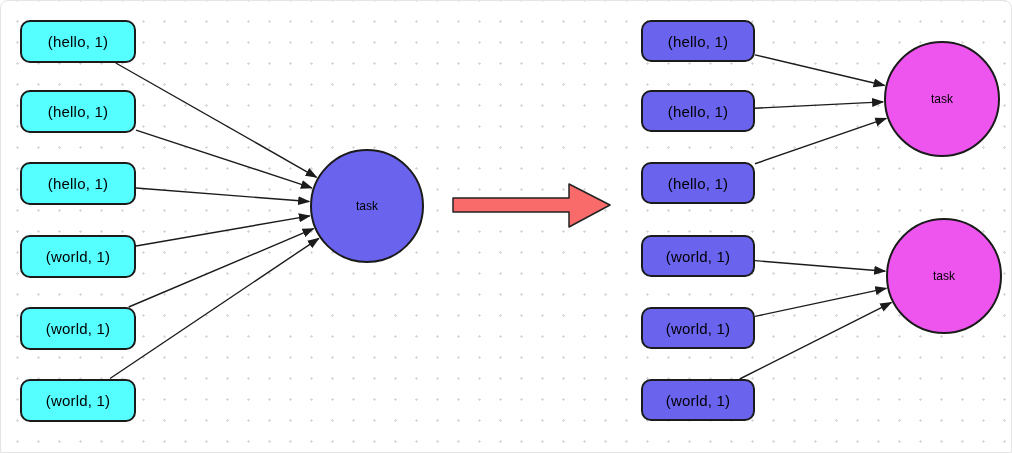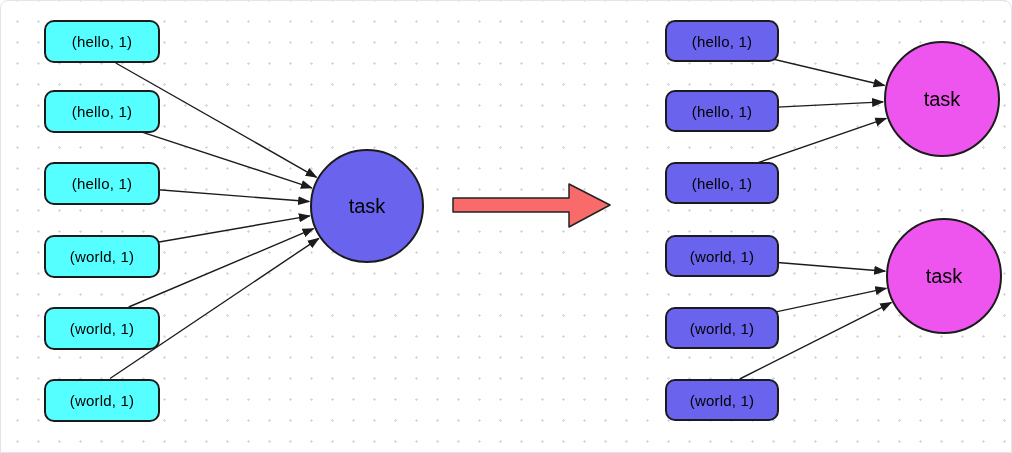--- a/index.html
+++ b/index.html
@@ -18,30 +18,29 @@
   }
   .edges-layer { position:absolute; left:0; top:0; width:1012px; height:453px; }
   .tuple {
     position:absolute;
     display:flex; align-items:center; justify-content:center;
     border:2px solid #1b1b1b;
     border-radius:10px;
     font-size:15px; color:#000;
     box-sizing:border-box;
     letter-spacing:0.2px;
-    margin-left:24px;
   }
   .tuple.left  { width:116px; height:43px; }
   .tuple.right { width:114px; height:42px; }
   .task-circle {
     position:absolute;
     display:flex; align-items:center; justify-content:center;
     border:2px solid #1b1b1b;
     border-radius:50%;
-    font-size:20px; color:#000;
+    font-size:12px; color:#000;
     box-sizing:border-box;
   }
   .task-circle.big-left  { width:114px; height:114px; }
   .task-circle.big-right { width:116px; height:116px; }
 </style>
 </head>
 <body>
 
 <div class="canvas">
 

